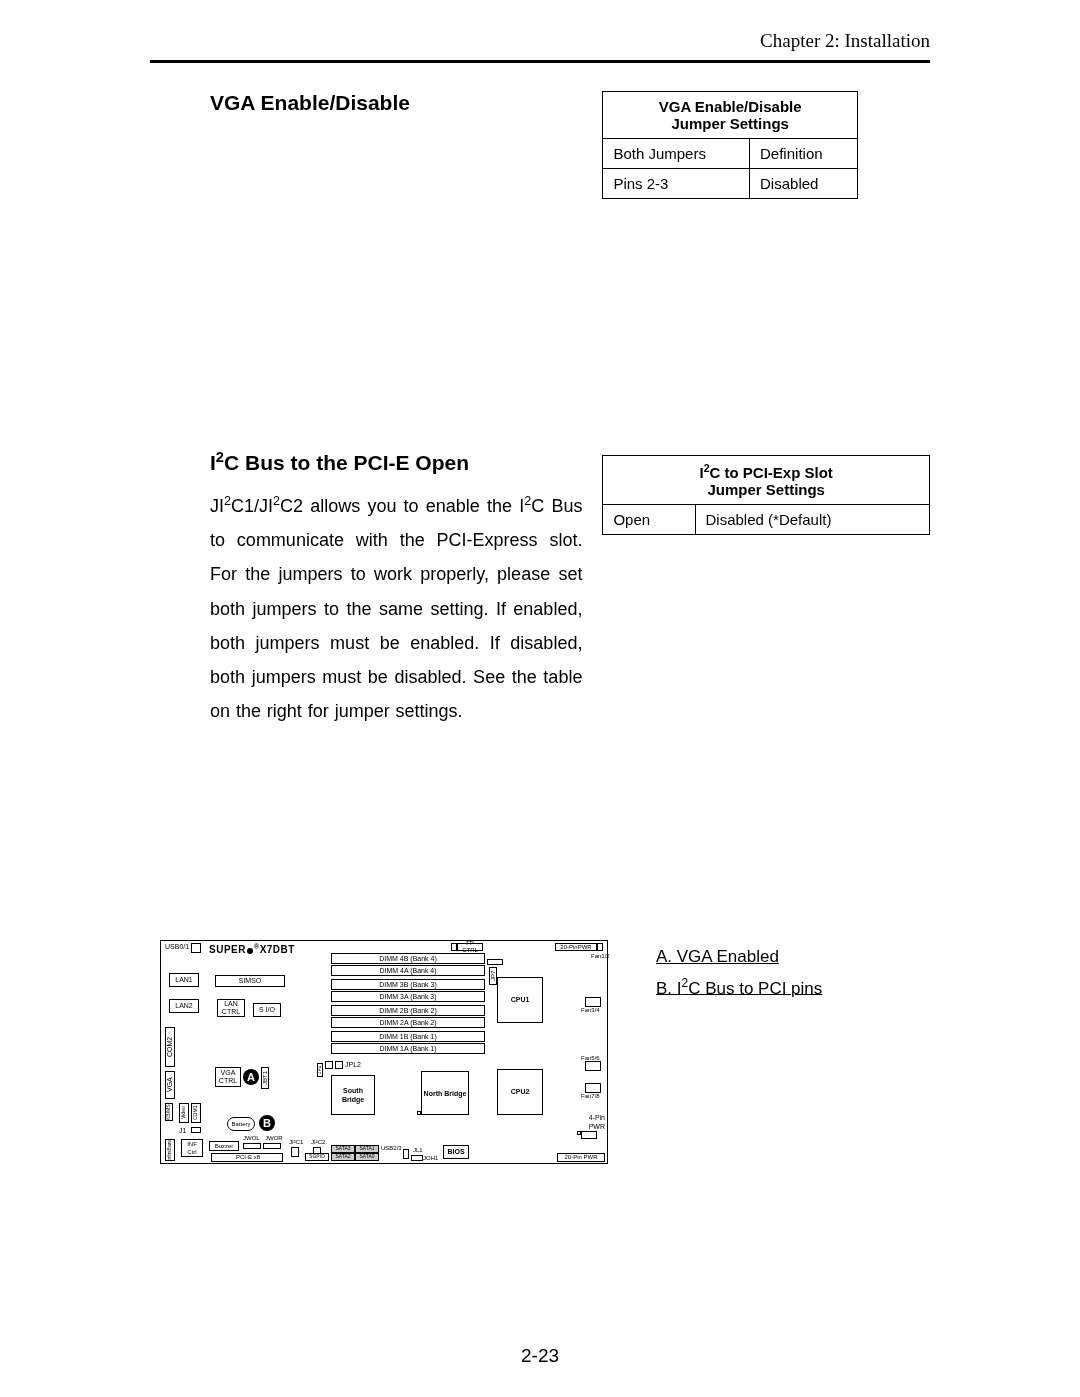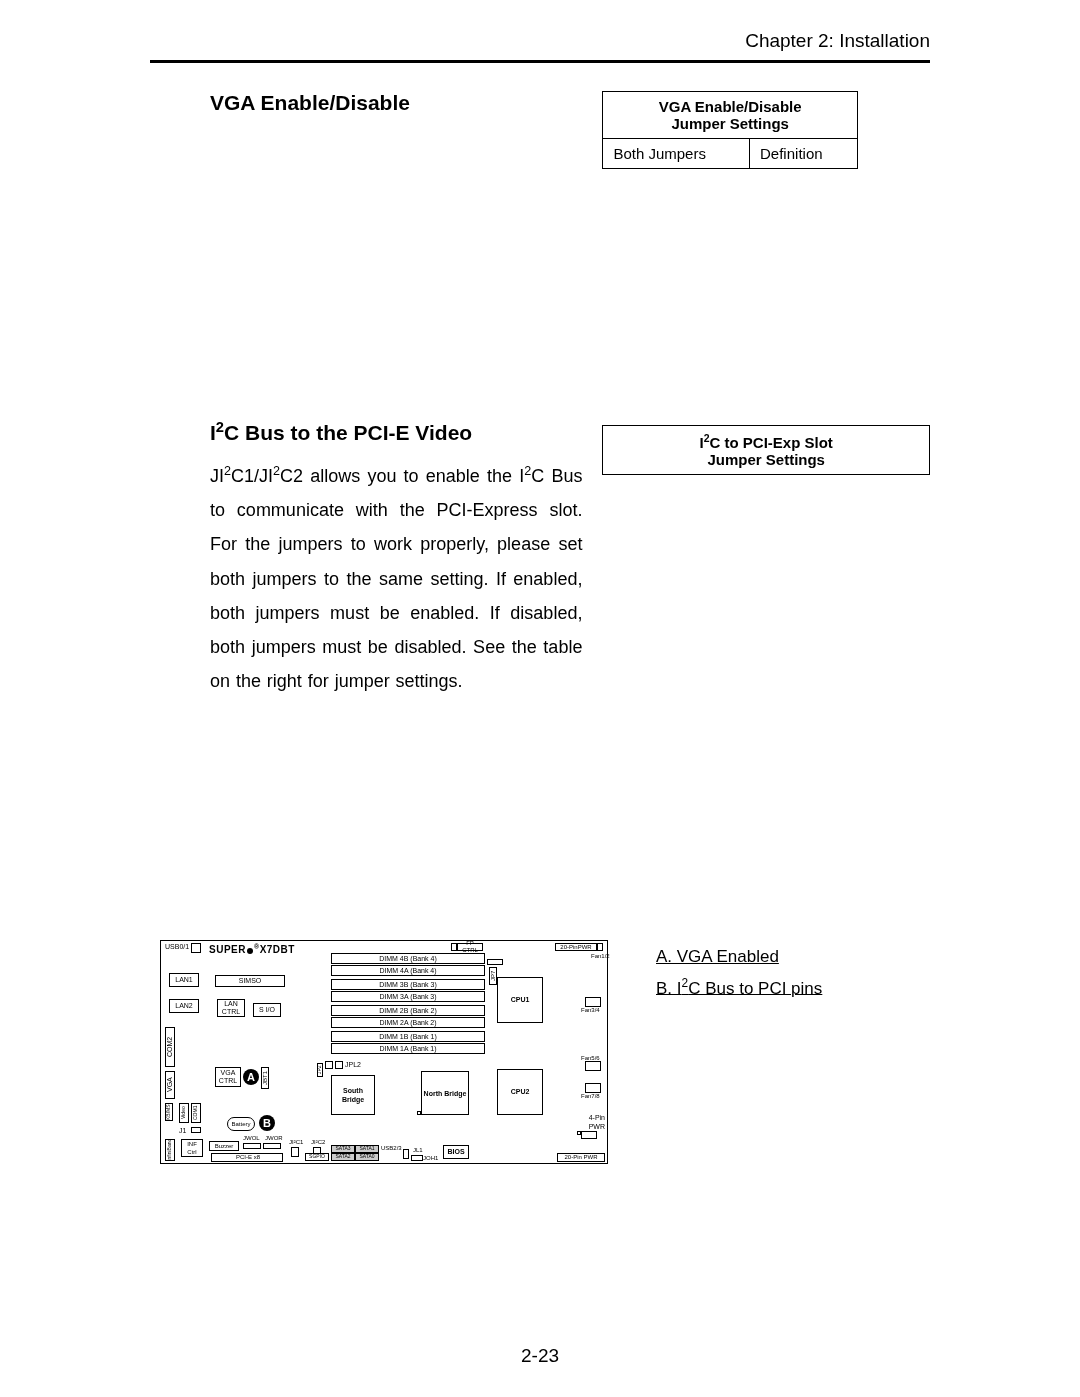--- a/index.html
+++ b/index.html
@@ -12,20 +12,21 @@
     height: 1397px;
     position: relative;
   }
   .page {
     padding: 30px 150px 40px 150px;
   }
   .chapter-line {
     text-align: right;
     font-size: 19px;
     margin-bottom: 8px;
+    font-family: Liberation Serif, serif;
   }
   hr.thick {
     border: none;
     border-top: 3px solid #000;
     margin: 0 0 28px 0;
   }
   .two-col {
     display: flex;
     align-items: flex-start;
     gap: 52px;
@@ -166,43 +167,51 @@
             <tr>
               <th colspan="2">
           <span>VGA Enable/Disable</span><br>
           <span>Jumper Settings</span>
         </th>
             </tr>
         <tr>
           <td>Both Jumpers</td>
           <td>Definition</td>
         </tr>
+        <tr>
+          <td>Pins 2-3</td>
+          <td>Disabled</td>
+        </tr>
       </tbody>
         </table>
     </div>
   </div>
 
   <div class="two-col" style="gap:20px">
     <div class="left-col" style="padding-left:60px">
       <h3 class="section-title">
-        <span>I</span><span class="sup">2</span><span>C Bus to the PCI-E Video</span>
+        <span>I</span><span class="sup">2</span><span>C Bus to the PCI-E Open</span>
       </h3>
       <div class="body-text">
         <span>JI</span><span class="sup">2</span><span>C1/JI</span><span class="sup">2</span><span>C2 allows you to enable the I</span><span class="sup">2</span><span>C Bus to communicate with the PCI-Express slot. For the jumpers to work properly, please set both jumpers to the same setting. If enabled, both jumpers must be enabled. If disabled, both jumpers must be disabled. See the table on the right for jumper settings.</span>
       </div>
     </div>
     <div class="right-col" style="padding-top:6px">
       <table class="jumper">
         <tbody>
             <tr>
               <th colspan="2">
           <span>I</span><span class="sup">2</span><span>C to PCI-Exp Slot</span><br>
           <span>Jumper Settings</span>
         </th>
             </tr>
+        <tr>
+          <td>Open</td>
+          <td>Disabled (*Default)</td>
+        </tr>
       </tbody>
         </table>
     </div>
   </div>
 
 </div>
 
 <div class="legend">
   <div class="u">A. VGA Enabled</div>
   <div class="u">

